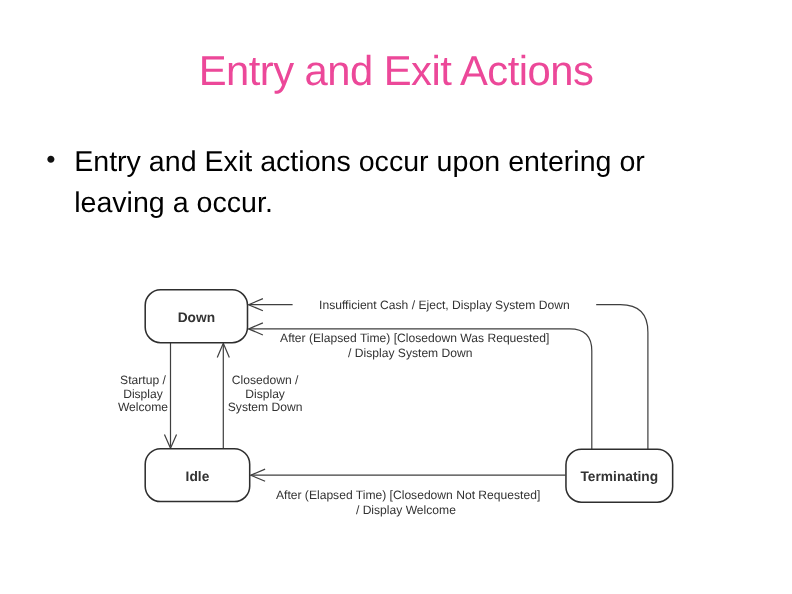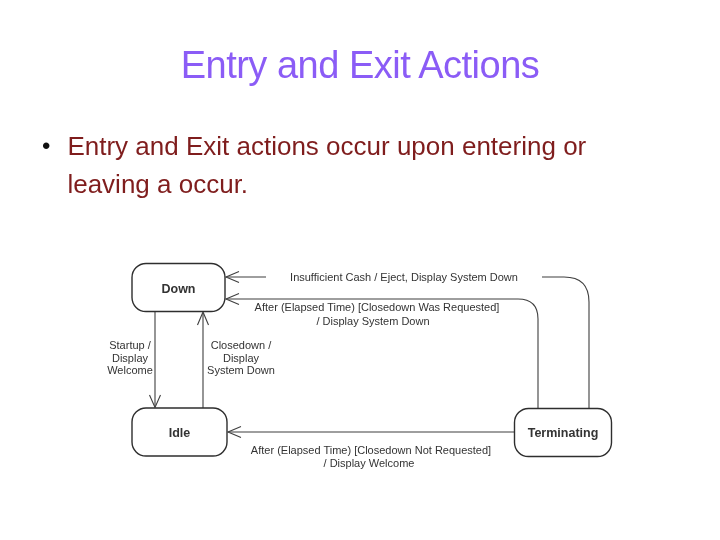--- a/index.html
+++ b/index.html
@@ -11,39 +11,39 @@
     overflow: hidden;
   }
   .slide { position: absolute; inset: 0; }
   .slide-title {
     position: absolute;
     top: 44px; left: 0; width: 720px;
     text-align: center;
     font-size: 38px;
     font-weight: 400;
     letter-spacing: -0.5px;
-    color: #8b5cf6;
+    color: #ec4899;
     margin: 0;
   }
   .bullet-row {
     position: absolute;
     top: 127px; left: 42px;
     display: flex;
     align-items: flex-start;
   }
   .bullet-marker {
     font-size: 24px;
     line-height: 38px;
     margin-right: 17px;
     color: #111111;
   }
   .bullet-text {
     font-size: 26px;
     line-height: 38px;
-    color: #7f1d1d;
+    color: #000000;
   }
   .diagram-svg { position: absolute; left: 0; top: 0; }
   .diagram-svg text {
     font-family: "Liberation Sans", sans-serif;
     fill: #333333;
   }
   .state-label { font-weight: bold; font-size: 12.5px; fill: #1f1f1f; }
   .edge-label { font-size: 11px; }
   .state-shape { fill: #ffffff; stroke: #2e2e2e; stroke-width: 1.4; }
   .edge-path { fill: none; stroke: #3f3f3f; stroke-width: 1.1; }

